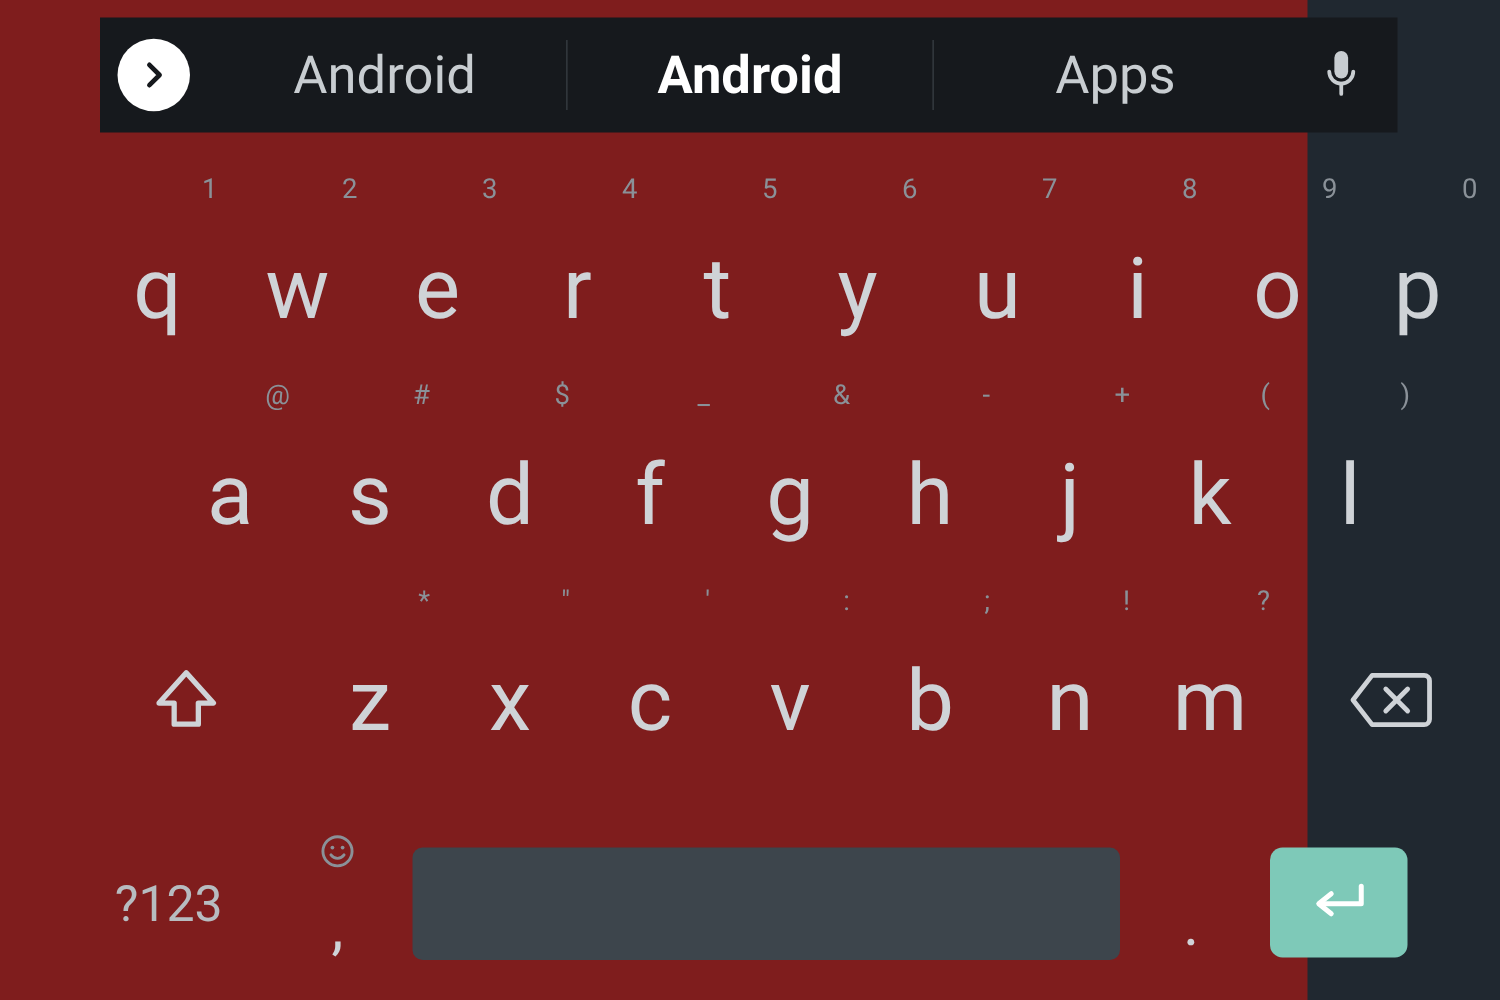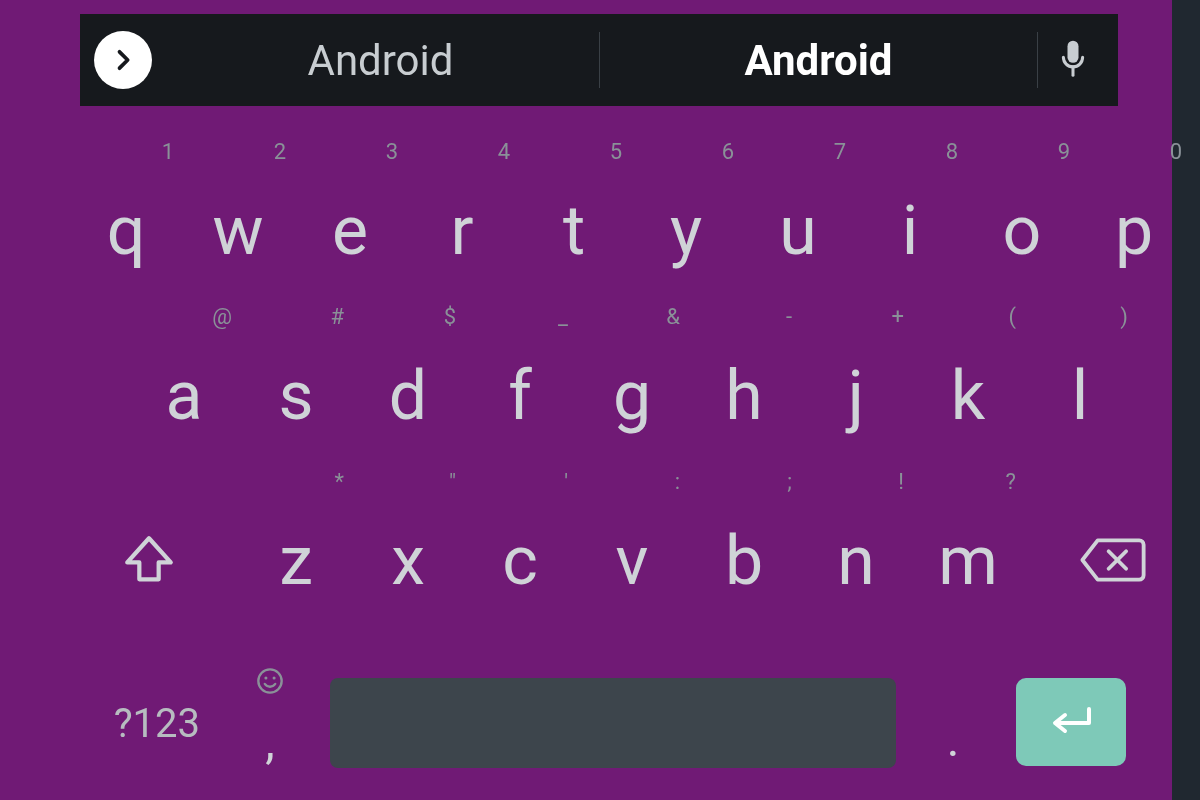--- a/index.html
+++ b/index.html
@@ -1,21 +1,21 @@
 <!DOCTYPE html>
 <html><head>
 <meta charset="utf-8">
 <style>
   * { box-sizing: border-box; margin: 0; padding: 0; }
   html, body { width: 1200px; height: 800px; background: #202830; font-family: Roboto, "Helvetica Neue", Arial, sans-serif; overflow: hidden; }
   .keyboard {
     position: relative;
-    width: 1172px;
+    width: 1046px;
     height: 800px;
-    background: #701a75;
+    background: #7f1d1d;
     text-decoration: underline;
   }
 
   
   .suggestion-bar {
     position: absolute;
     left: 80px;
     top: 14px;
     width: 1038px;
     height: 92px;
@@ -102,21 +102,21 @@
     align-items: center;
     justify-content: center;
   }
 
   .symkey {
     position: absolute;
     color: #b7bcc0;
     font-size: 40px;
     display: flex;
     align-items: center;
-    justify-content: flex-end;
+    justify-content: center;
   }
 
   .comma-key, .period-key {
     position: absolute;
     color: #cfd3d7;
     display: flex;
     flex-direction: column;
     align-items: center;
     justify-content: flex-end;
   }
@@ -139,20 +139,23 @@
     </div>
     <div class="suggestions">
       <div class="suggestion">
           <span>Android</span>
         </div>
       <div class="vsep"></div>
       <div class="suggestion sel">
           <span>Android</span>
         </div>
       <div class="vsep"></div>
+      <div class="suggestion">
+          <span>Apps</span>
+        </div>
     </div>
     <div class="mic-btn">
       <span>
         <svg width="34" height="44" viewBox="0 0 24 32" fill="#c8cdd1">
             <rect x="8" y="2" width="8" height="16" rx="4"></rect>
             <path d="M5 14a7 7 0 0 0 14 0" fill="none" stroke="#c8cdd1" stroke-width="2.2" stroke-linecap="round"></path>
             <line x1="12" y1="21" x2="12" y2="27" stroke="#c8cdd1" stroke-width="2.2" stroke-linecap="round"></line>
           </svg>
       </span>
     </div>

